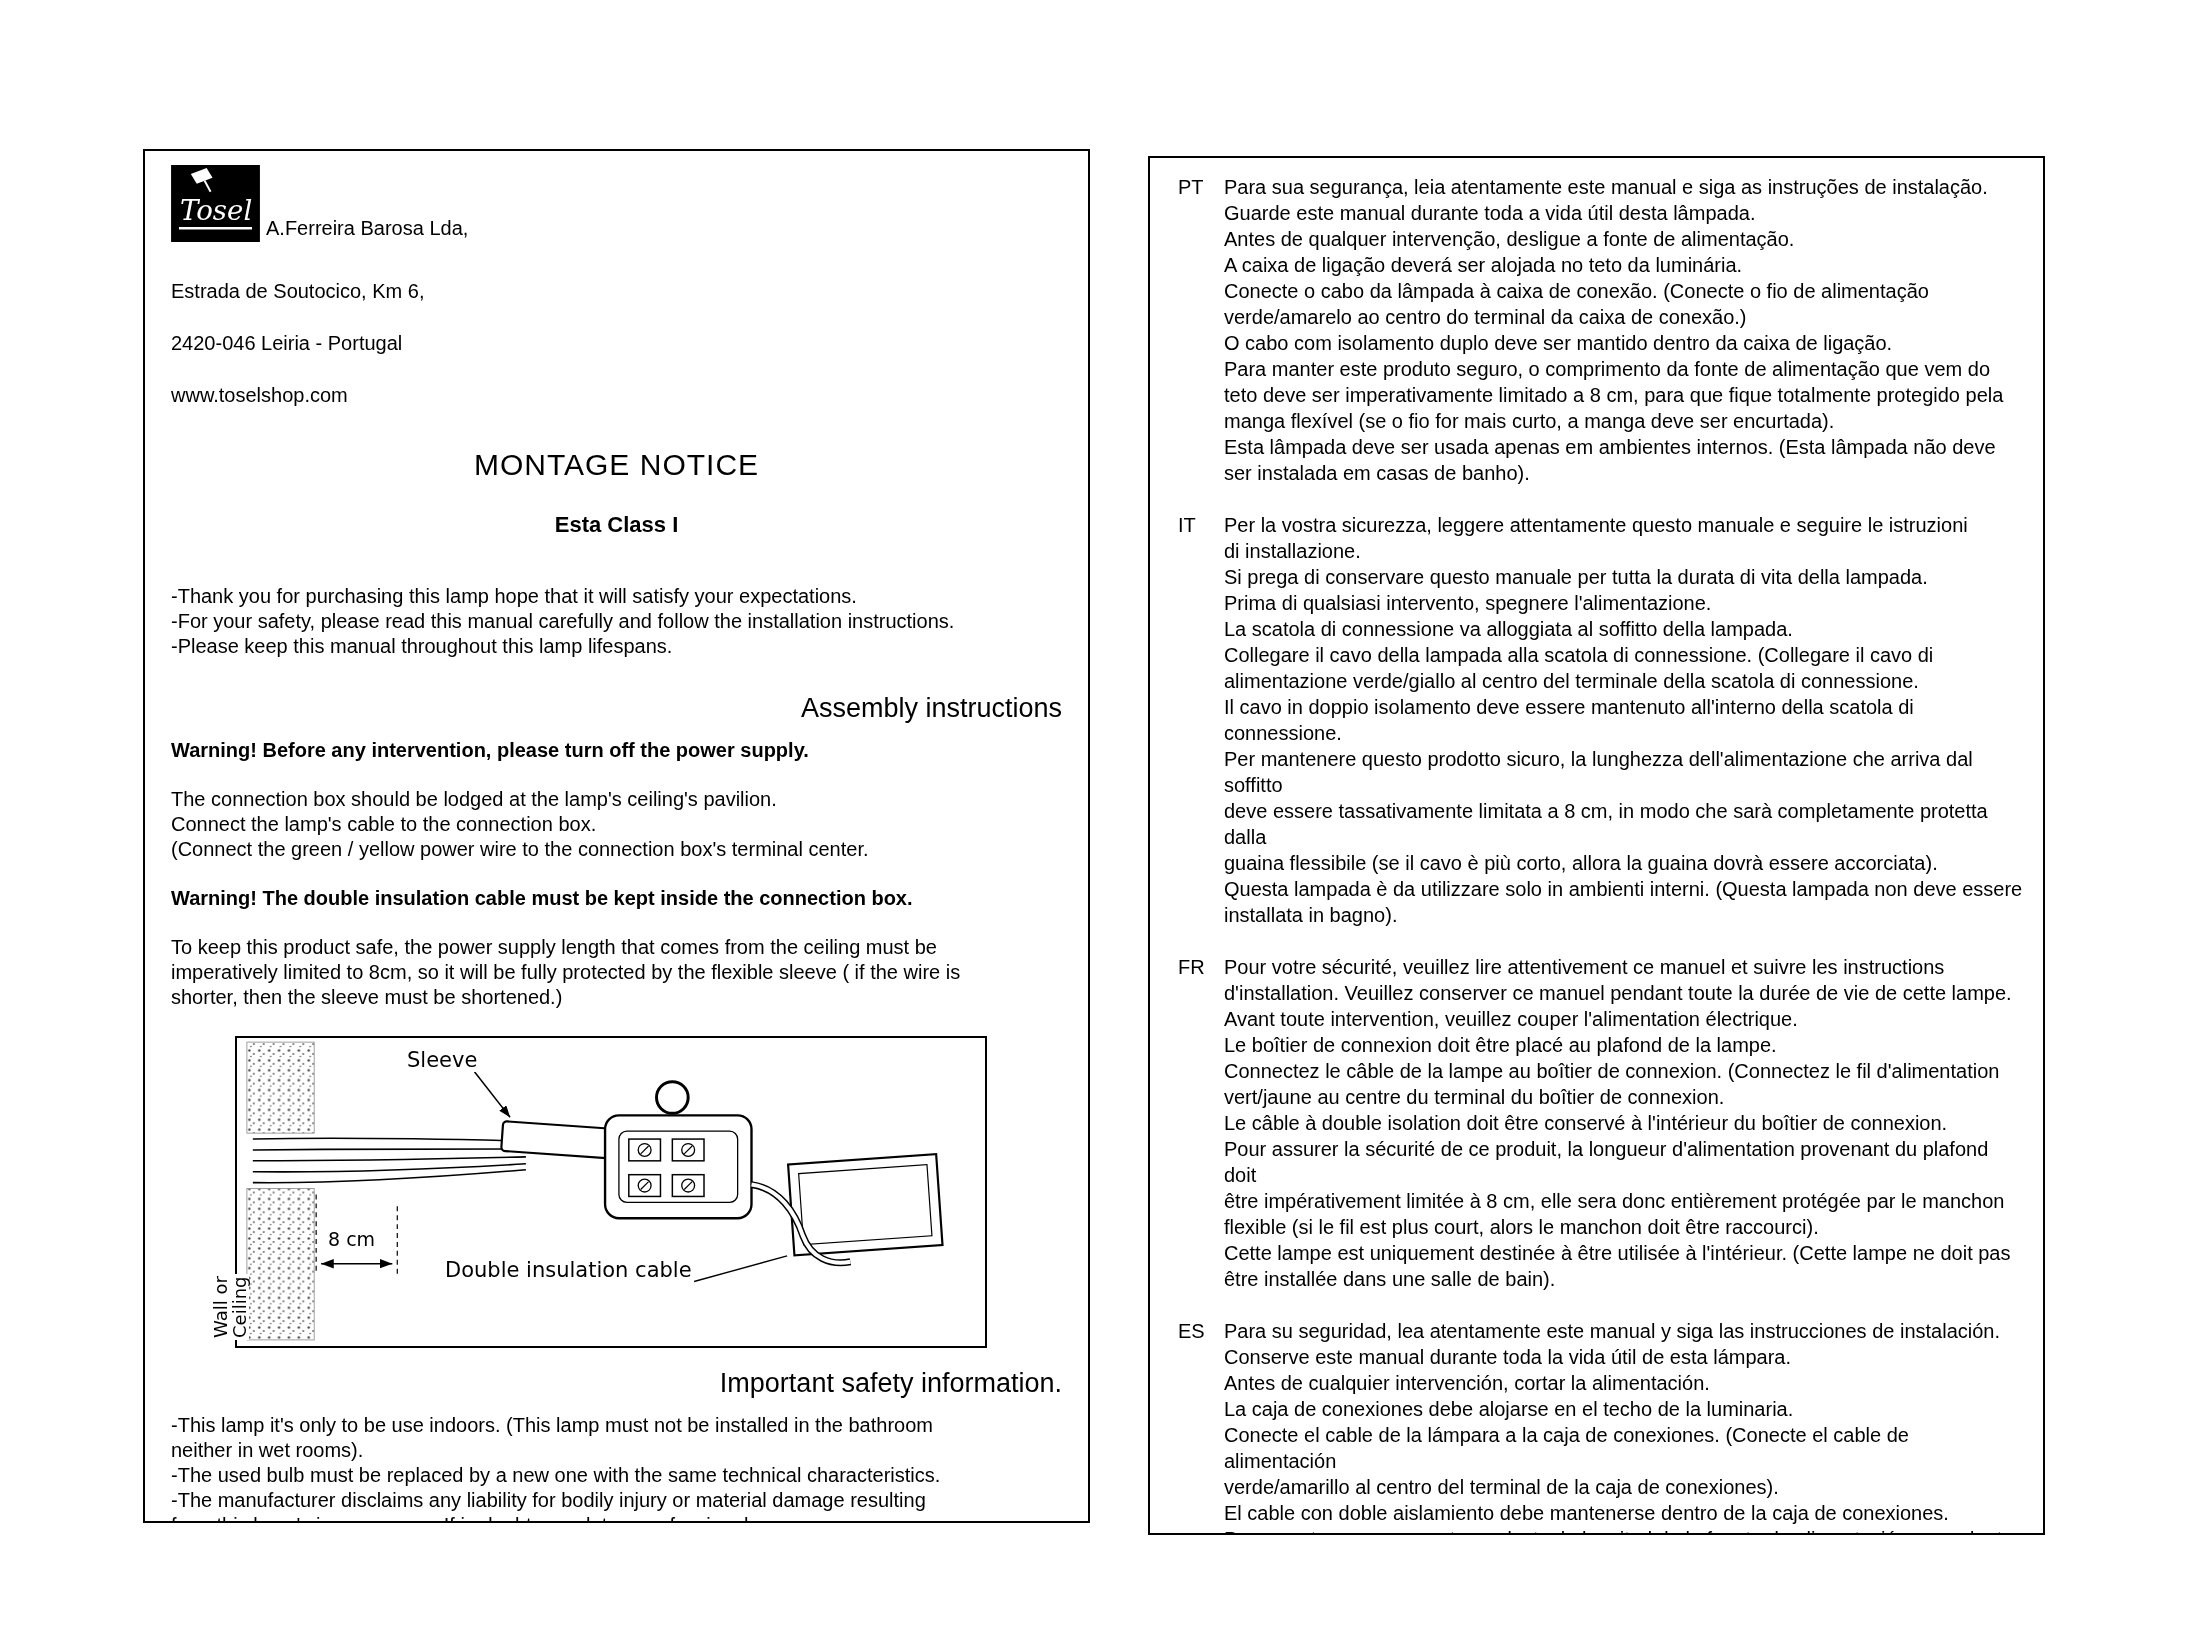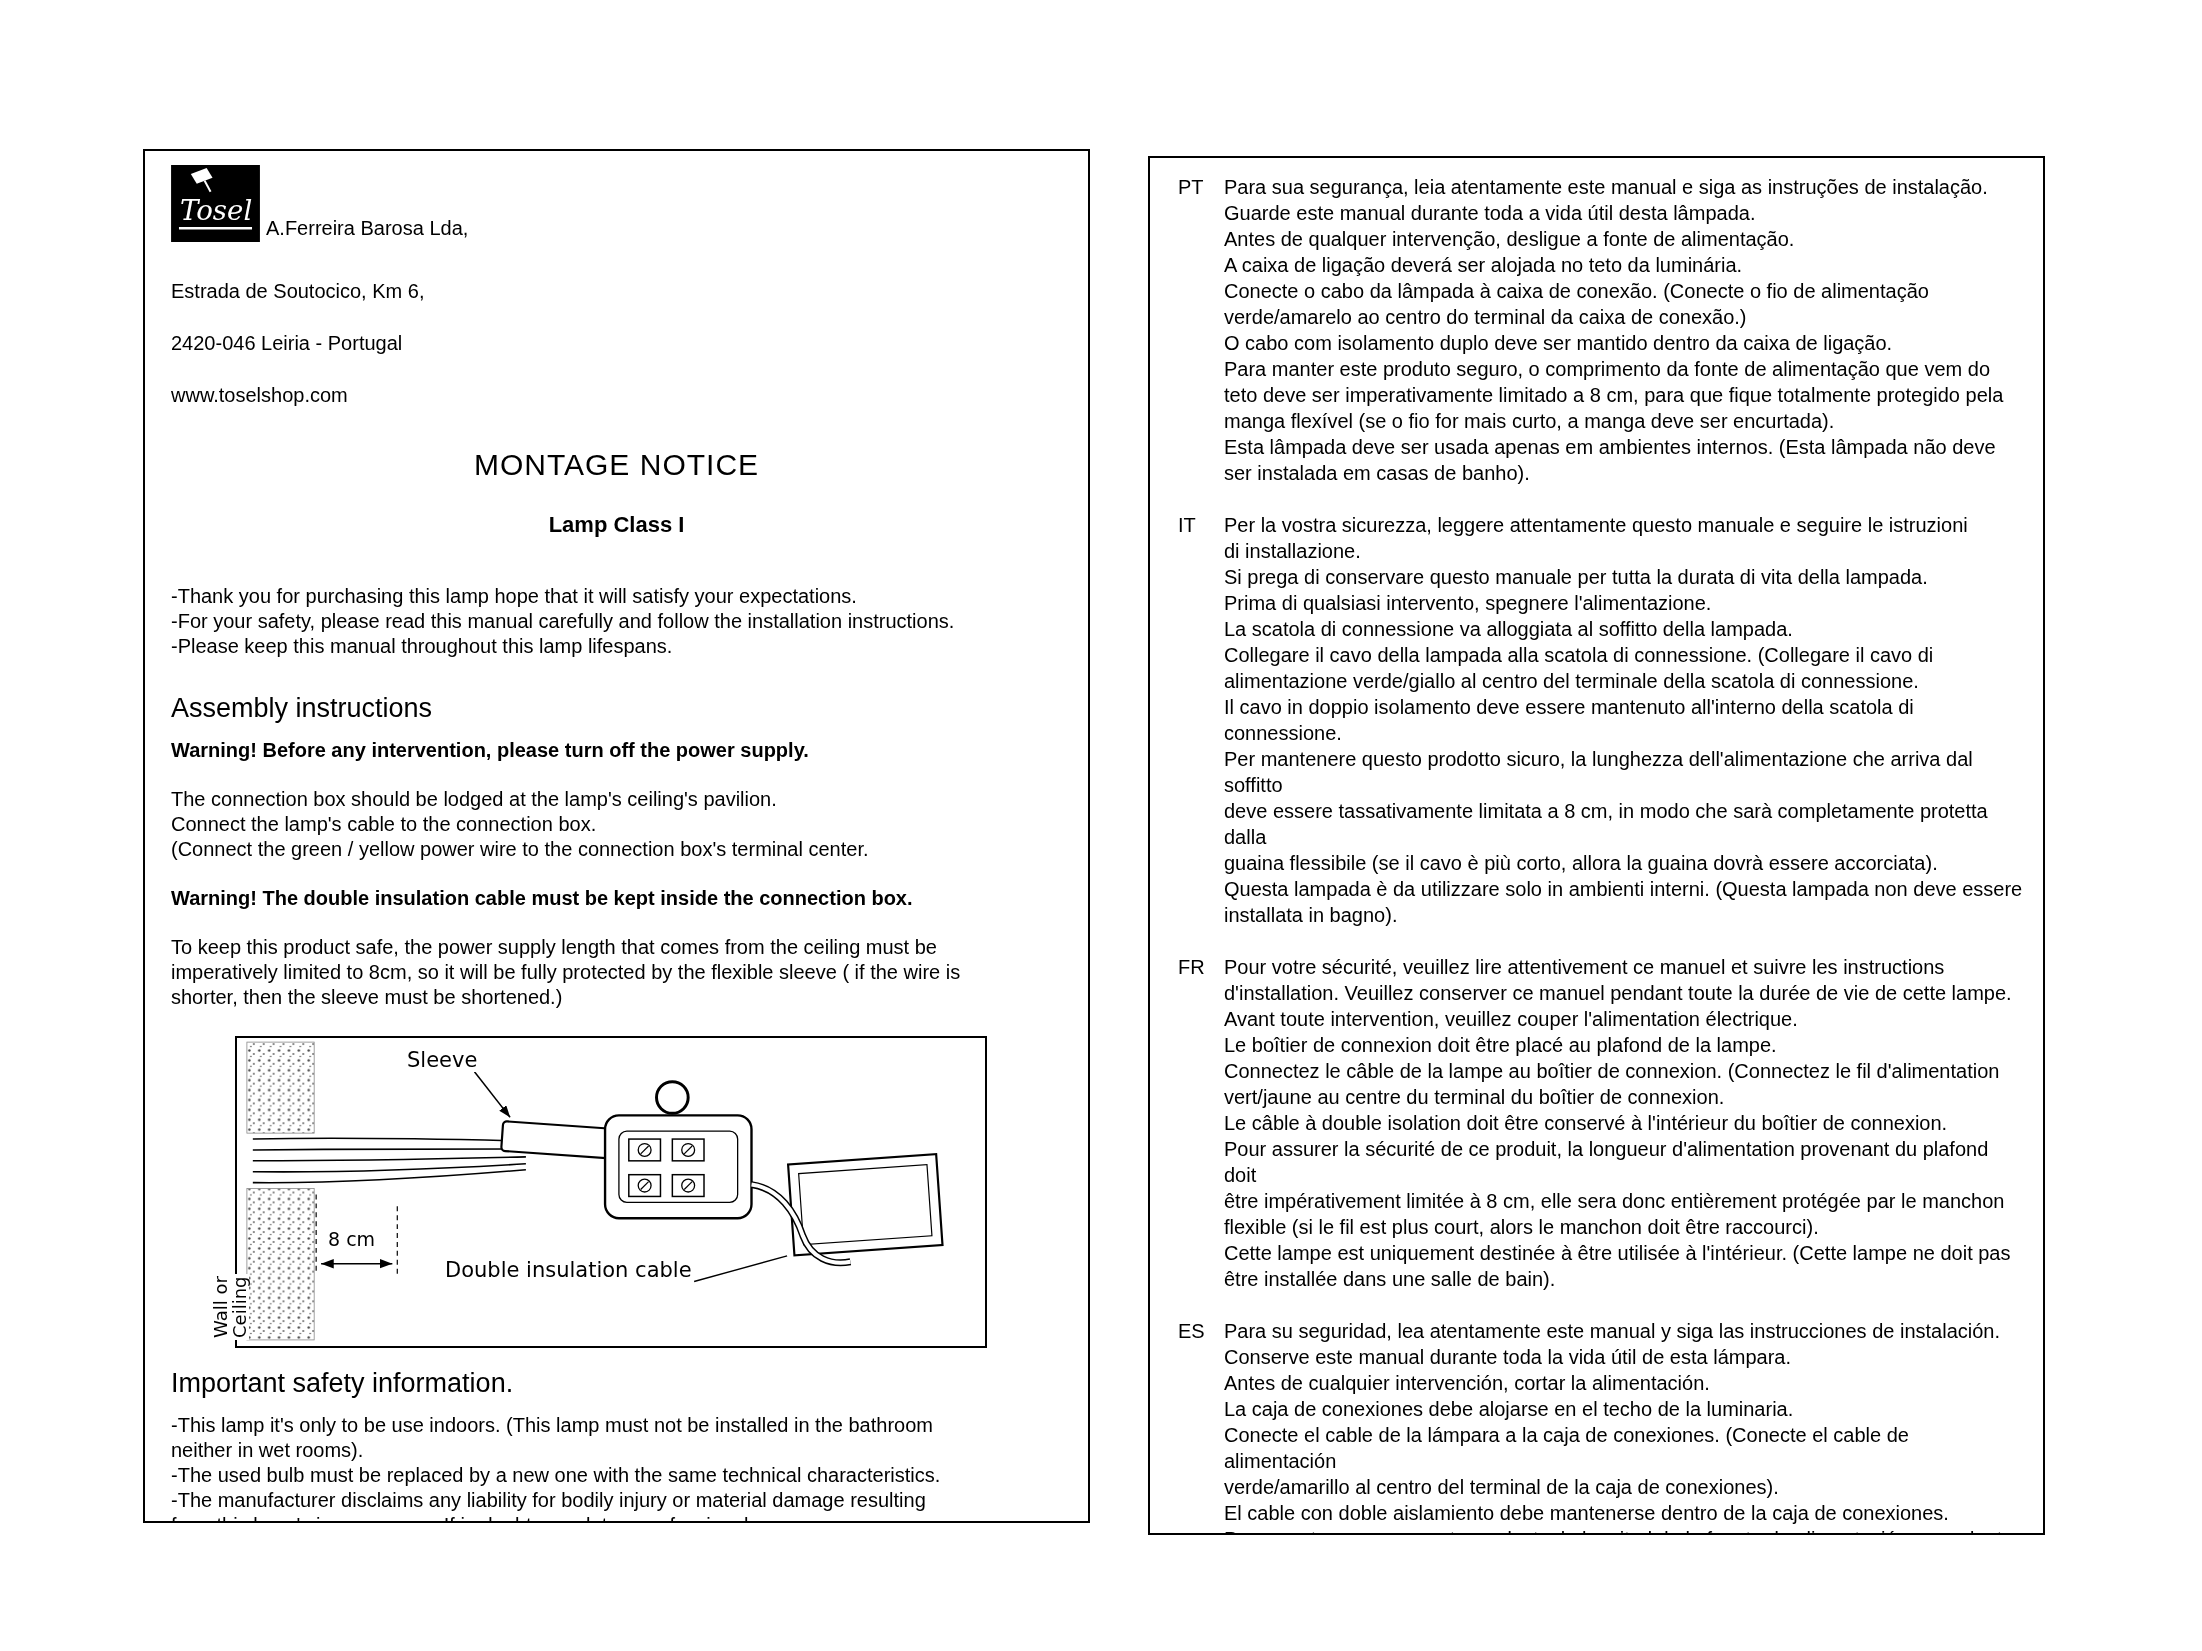--- a/index.html
+++ b/index.html
@@ -17,21 +17,21 @@
   .pre { white-space:pre-line; }
 
   
   .logo-row { display:flex; align-items:flex-end; gap:6px; }
   .company  { font-size:20px; padding-bottom:2px; }
   .address  { font-size:20px; line-height:26px; margin-top:10px; }
   .doc-title    { text-align:center; font-size:30px; margin-top:40px; letter-spacing:1px; }
   .doc-subtitle { text-align:center; font-size:22px; font-weight:bold; margin-top:30px; }
   .body-text { font-size:20px; line-height:25px; }
   .intro { margin-top:46px; }
-  .section-heading { text-align:left; font-size:27px; margin-top:34px; }
+  .section-heading { text-align:right; font-size:27px; margin-top:34px; }
   .warning { font-weight:bold; font-size:20px; line-height:25px; margin-top:14px; }
   .para { margin-top:24px; }
 
   .diagram {
     margin-top:26px; margin-left:64px; width:748px; height:308px;
     border:2px solid #000; position:relative; box-sizing:content-box; background:#fff;
   }
   .diagram svg { position:absolute; left:0; top:0; }
   .diagram-label {
     position:absolute; font-size:21px; background:#fff; padding:0 2px;
@@ -73,21 +73,21 @@
       <span class="company">A.Ferreira Barosa Lda,</span>
     </div>
 
     <div class="address pre">
       <span>Estrada de Soutocico, Km 6,</span><br>
       <span>2420-046 Leiria - Portugal</span><br>
       <span>www.toselshop.com</span>
     </div>
 
     <div class="doc-title">MONTAGE NOTICE</div>
-    <div class="doc-subtitle">Lamp Class I</div>
+    <div class="doc-subtitle">Esta Class I</div>
 
     <div class="body-text pre intro">-Thank you for purchasing this lamp hope that it will satisfy your expectations.
 -For your safety, please read this manual carefully and follow the installation instructions.
 -Please keep this manual throughout this lamp lifespans.</div>
 
     <div class="section-heading">Assembly instructions</div>
 
     <div class="warning pre">Warning! Before any intervention, please turn off the power supply.</div>
 
     <div class="body-text pre para">The connection box should be lodged at the lamp's ceiling's pavilion.

